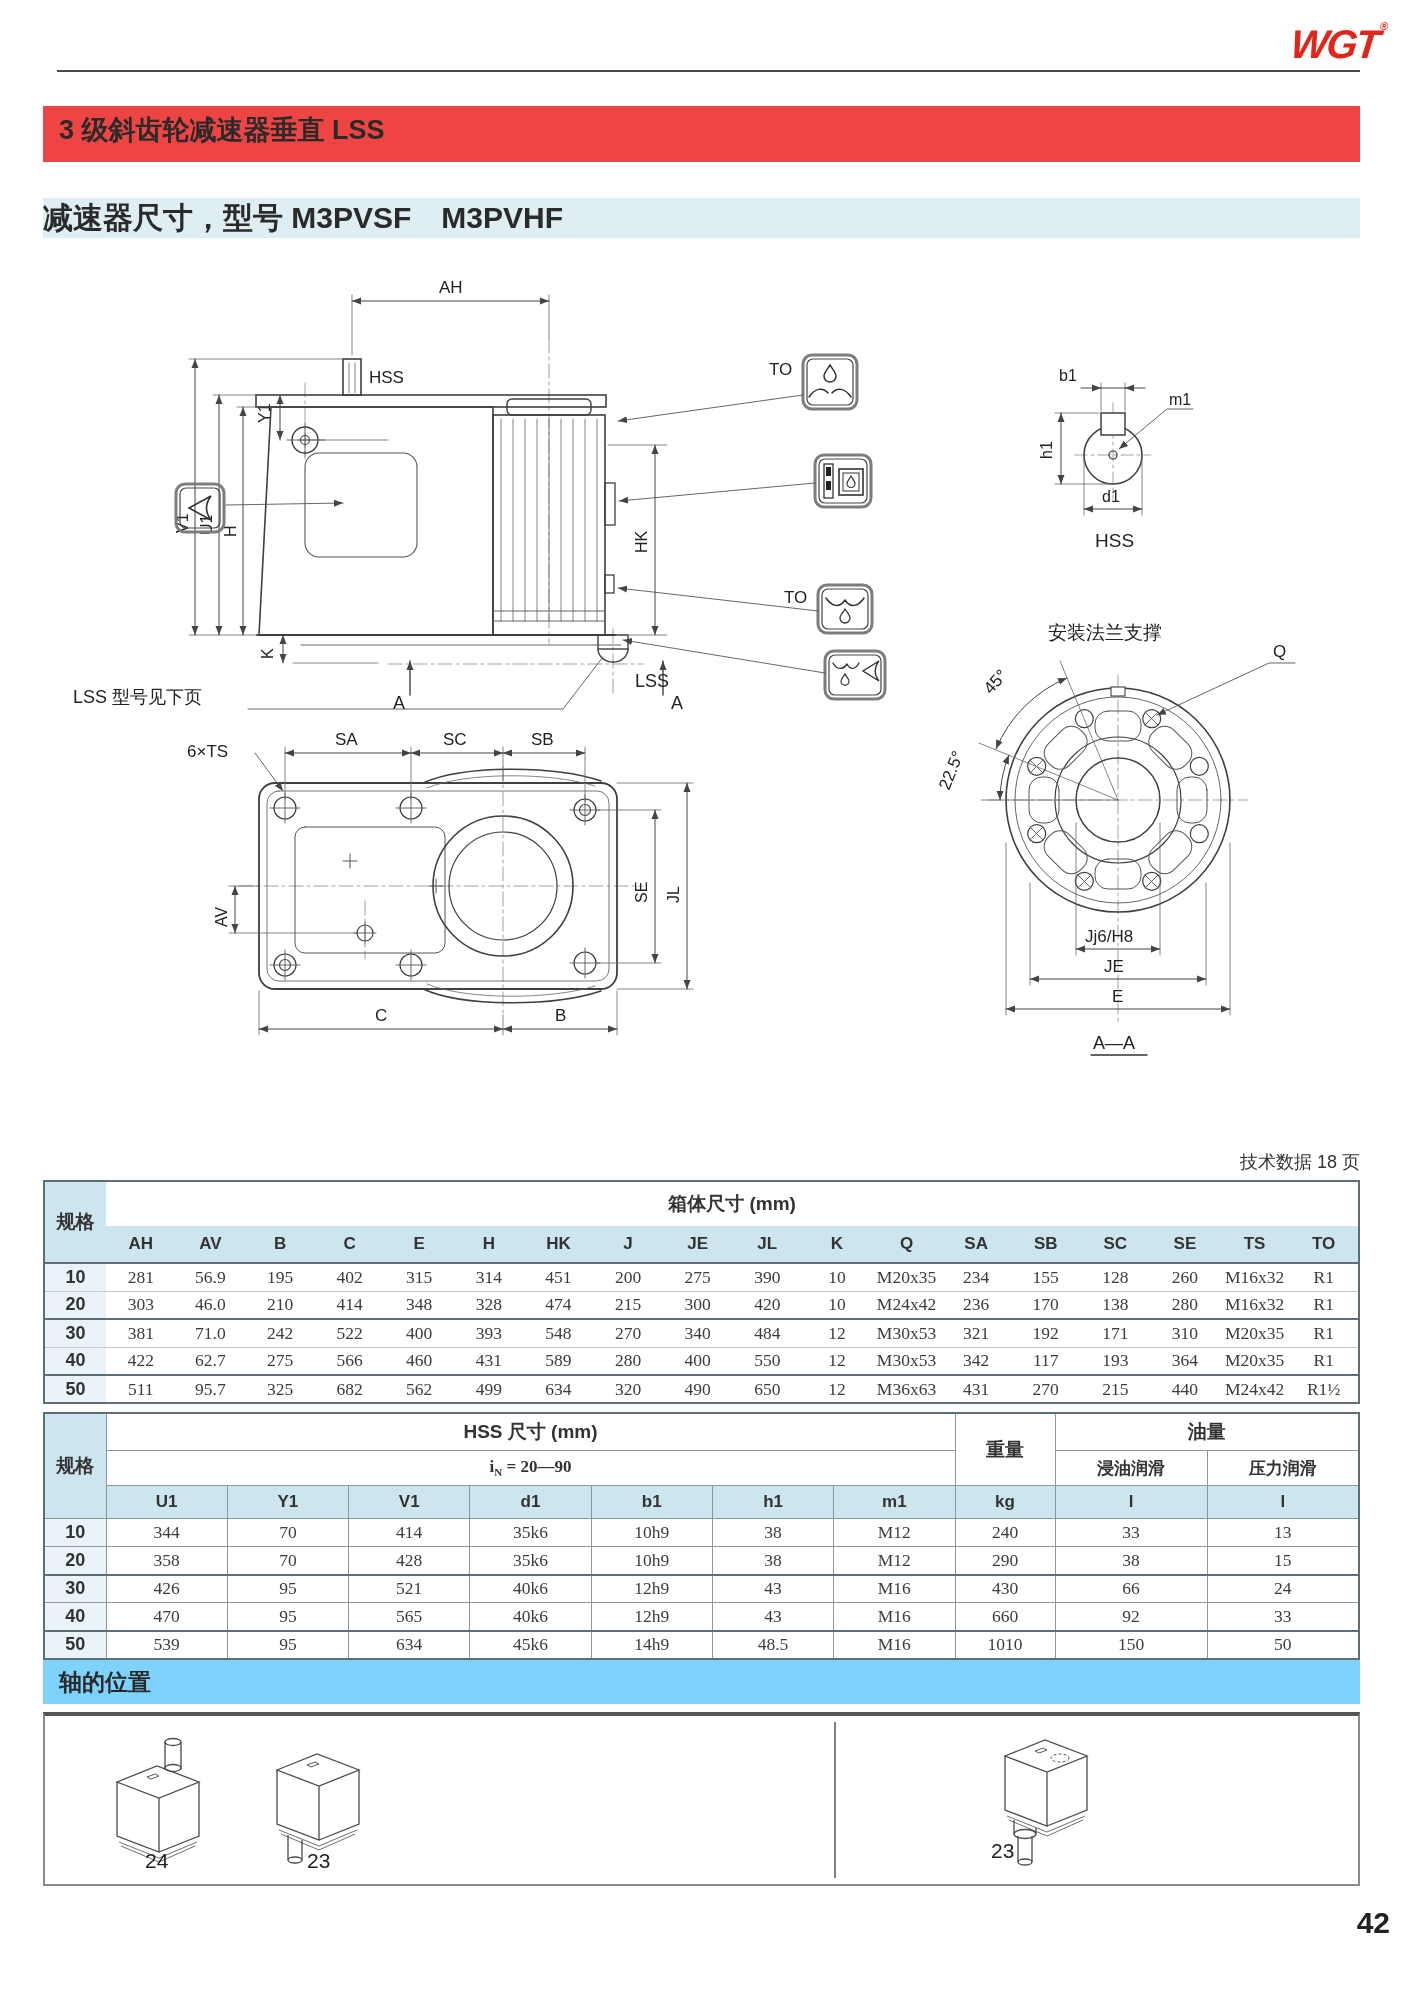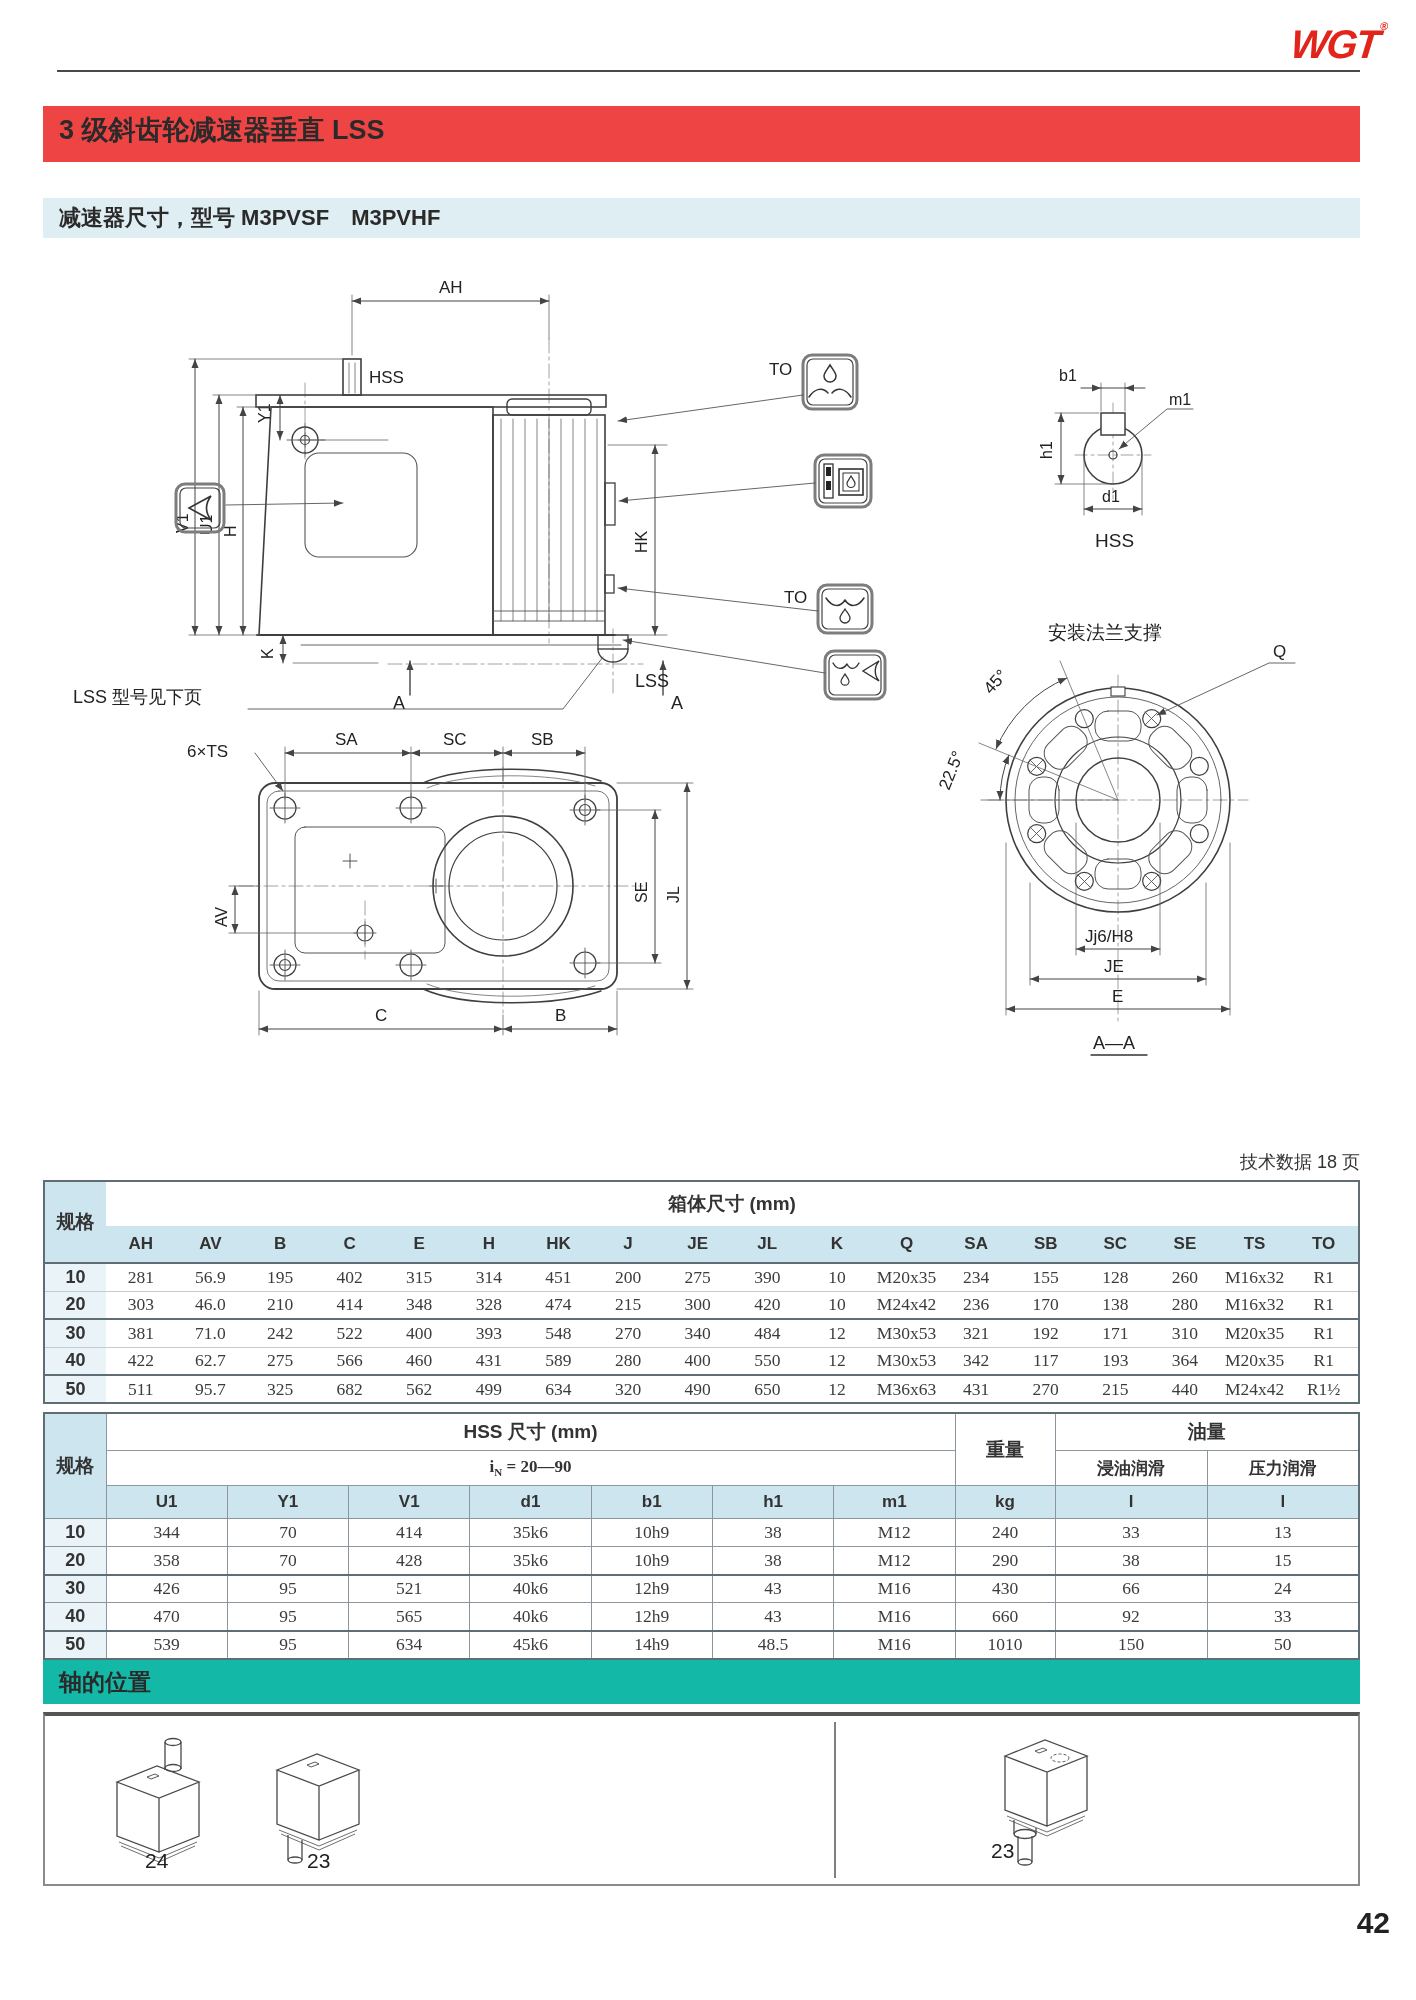--- a/index.html
+++ b/index.html
@@ -8,21 +8,21 @@
   
   .logo{top:20px;right:30px;font-family:"Liberation Sans",sans-serif;font-weight:bold;font-style:italic;font-size:40px;letter-spacing:-2px;color:#e1251b;transform:skewX(-6deg);}
   .logo sup{font-size:11px;font-style:normal;vertical-align:28px;letter-spacing:0;}
   .rule-top{top:70px;left:57px;width:1303px;height:2px;background:#4a4a4a;}
   .bar1{top:106px;left:43px;width:1317px;height:56px;background:#ef4444;}
   .bar1 .t{line-height:48px;padding-left:16px;font-size:27px;font-weight:bold;color:#2a2a2a;}
   .modelrow{top:150px;left:43px;width:1317px;height:44px;}
   .model-range{position:absolute;left:2px;top:6px;font-family:"DejaVu Sans Mono",monospace;font-weight:bold;font-size:26px;color:#222;letter-spacing:1px;}
   .solid-note{position:absolute;right:0px;top:8px;font-size:23px;font-weight:bold;color:#222;}
   .bar2{top:198px;left:43px;width:1317px;height:40px;background:#dfeef3;}
-  .bar2 .t{line-height:40px;padding-left:16px;font-size:22px;font-weight:bold;color:#2a2a2a;}
+  .bar2 .t{line-height:40px;font-size:30px;font-weight:bold;color:#2a2a2a;}
   
   .drawing{top:243px;left:43px;width:1330px;height:850px;}
   .technote{top:1150px;right:56px;font-size:18px;color:#333;}
   
   .tblwrap1{top:1180px;left:43px;width:1317px;}
   .tblwrap2{top:1412px;left:43px;width:1317px;}
   table.tbl{border-collapse:collapse;width:100%;table-layout:fixed;color:#333;}
   .tbl th,.tbl td{text-align:center;padding:1px 2px;font-size:17px;}
   .tbl td{font-family:"Liberation Serif",serif;font-size:17.5px;color:#3c3c3c;}
   .t1{border:2px solid #5f6d74;}
@@ -40,21 +40,21 @@
   .t2 thead tr:nth-child(1) th{height:34px;}
   .t2 thead tr:nth-child(2) th{height:32px;}
   .t2 .grouphead{font-size:19px;font-weight:bold;background:#fff;}
   .t2 .spec-head{background:#cde5ef;font-size:19px;}
   .t2 .ratio{font-family:"Liberation Serif",serif;font-weight:bold;font-size:17px;}
   .t2 tr.cols th{background:#cde5ef;height:30px;}
   .t2 tbody tr{height:28px;}
   .t2 tbody th.spec{background:#e9f3f8;font-size:18px;}
   .t2 tbody tr.group-end td,.t2 tbody tr.group-end th{border-bottom:2px solid #5f6d74;}
   
-  .bar3{top:1660px;left:43px;width:1317px;height:44px;background:#14b8a6;}
+  .bar3{top:1660px;left:43px;width:1317px;height:44px;background:#7dd3fc;}
   .bar3 .t{line-height:44px;padding-left:16px;font-size:23px;font-weight:bold;color:#2a2a2a;}
   .posbox{top:1712px;left:43px;width:1317px;height:174px;border:2px solid #8a8a8a;border-top:4px solid #555;box-sizing:border-box;background:#fff;}
   
   .footer{top:1922px;left:0;width:1416px;text-align:center;font-size:17px;color:#6f6f6f;}
   .footer span{margin:0 18px;}
   .pagenum{top:1906px;right:26px;font-size:30px;font-weight:bold;color:#222;}
   
   svg text{font-family:"Liberation Sans",sans-serif;}
 </style>
 </head>

